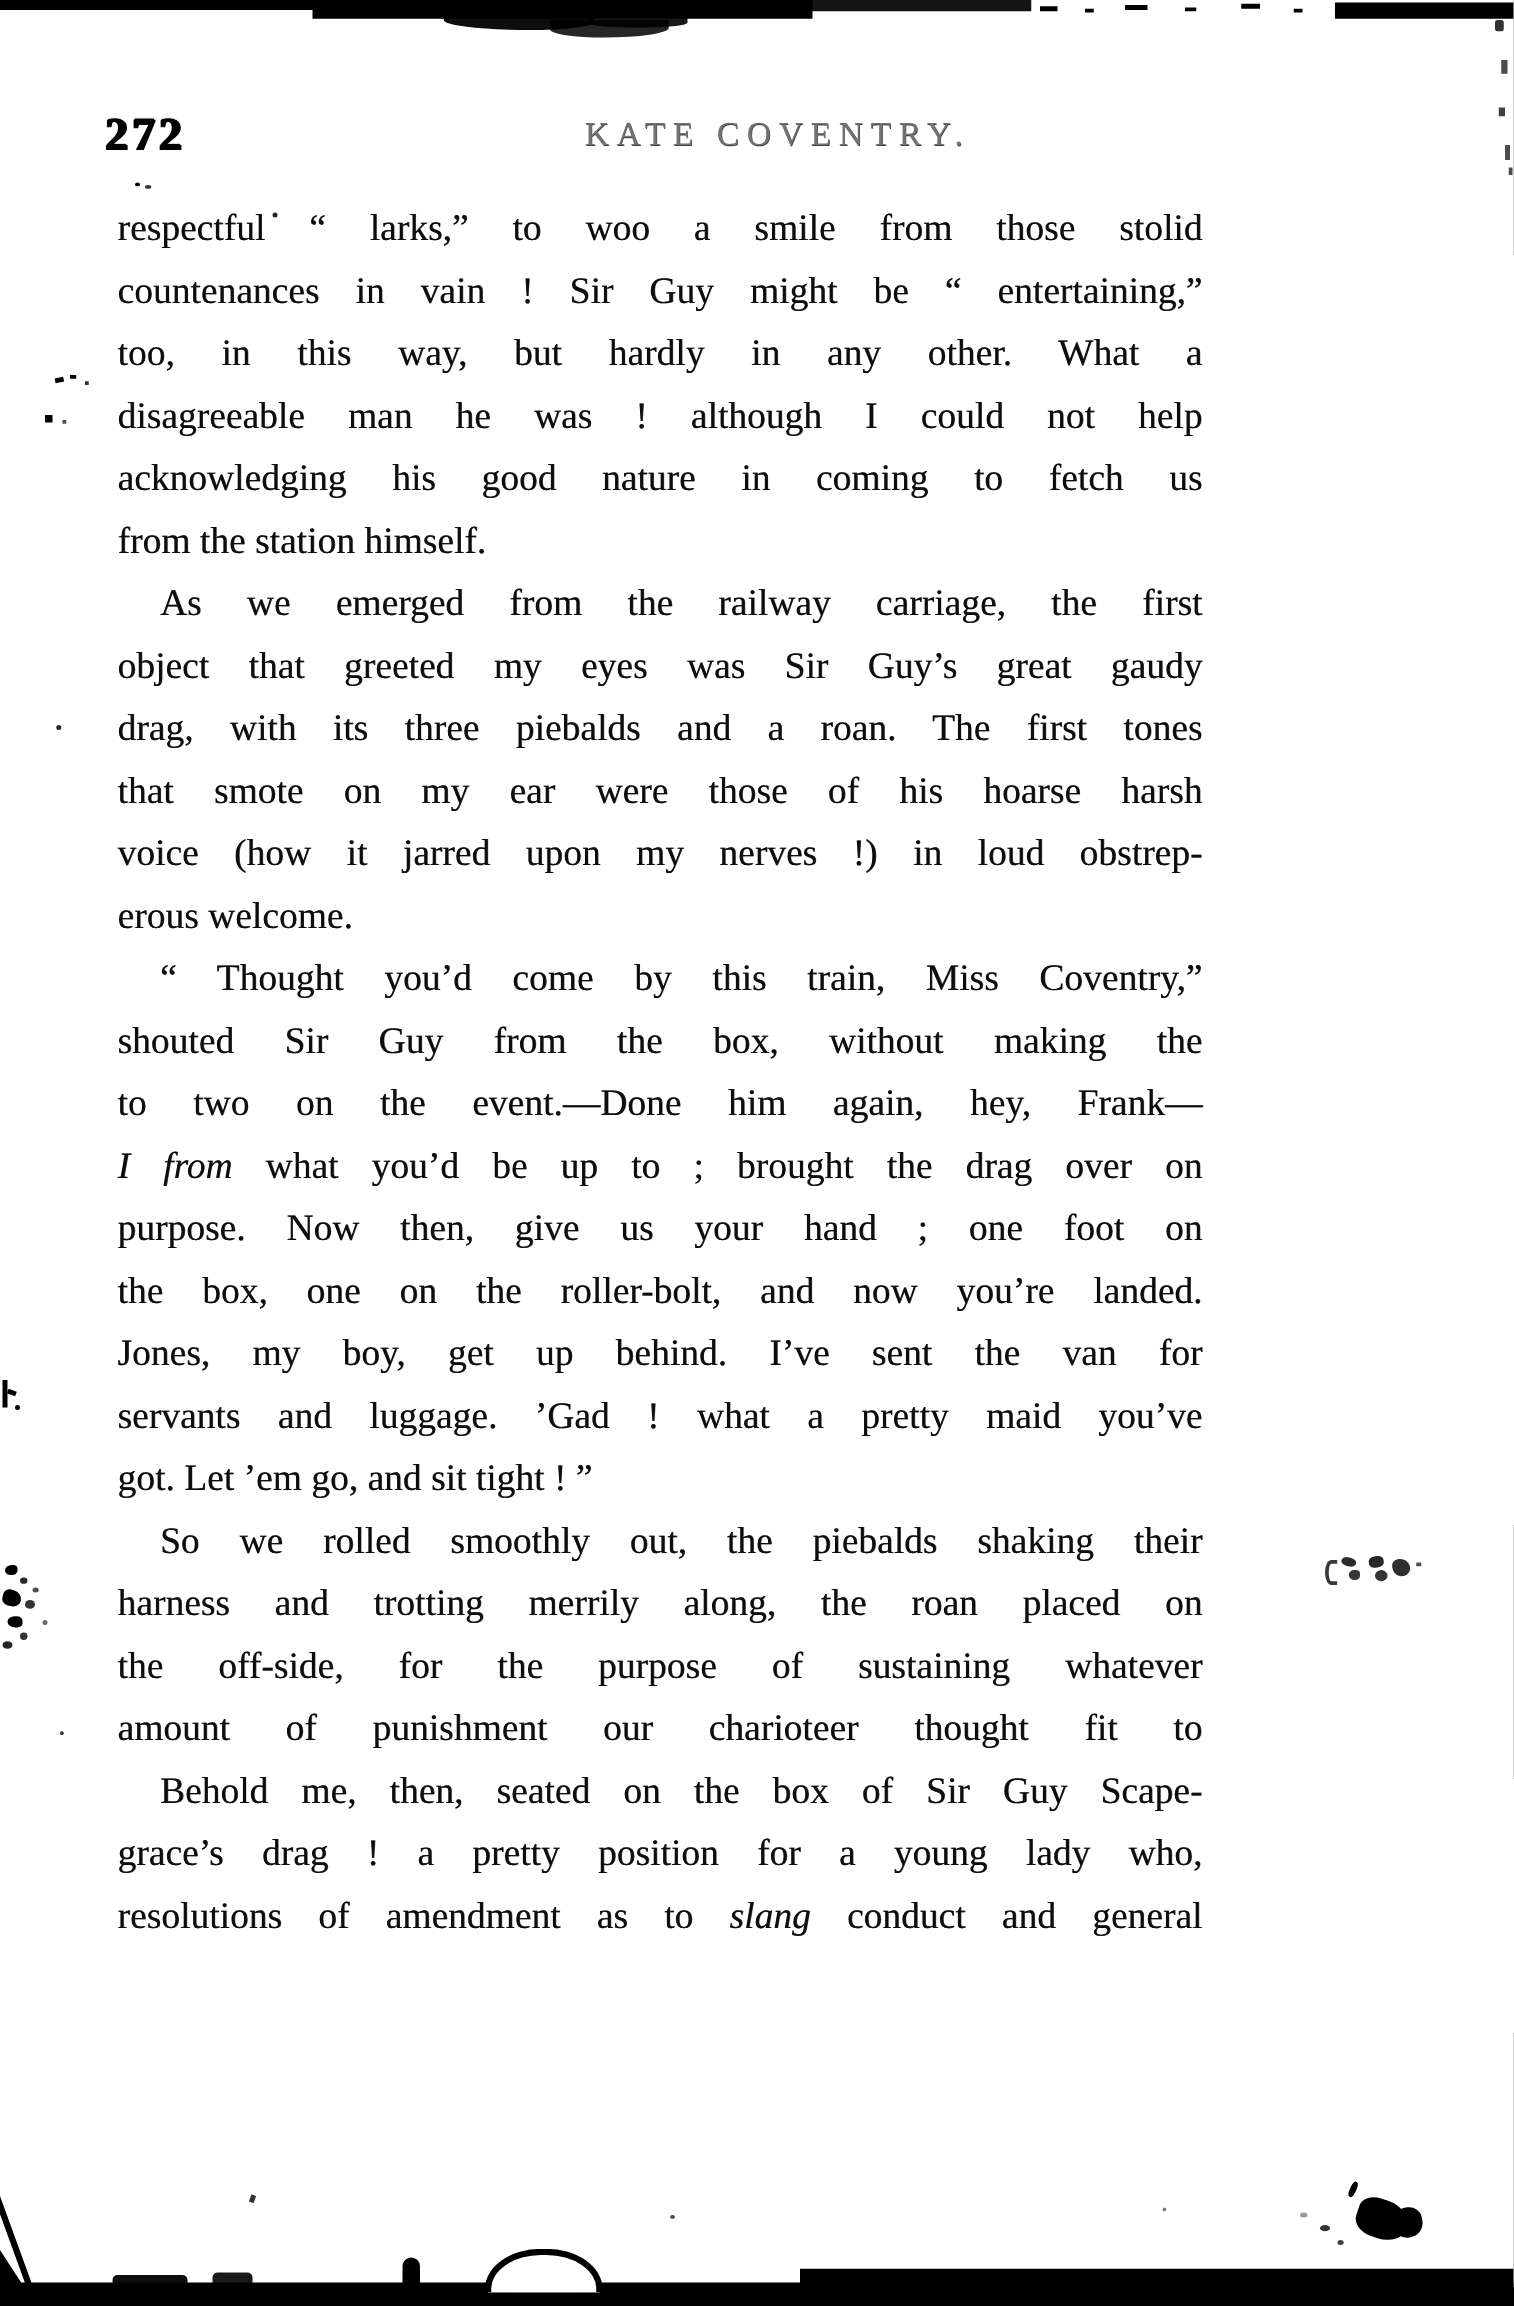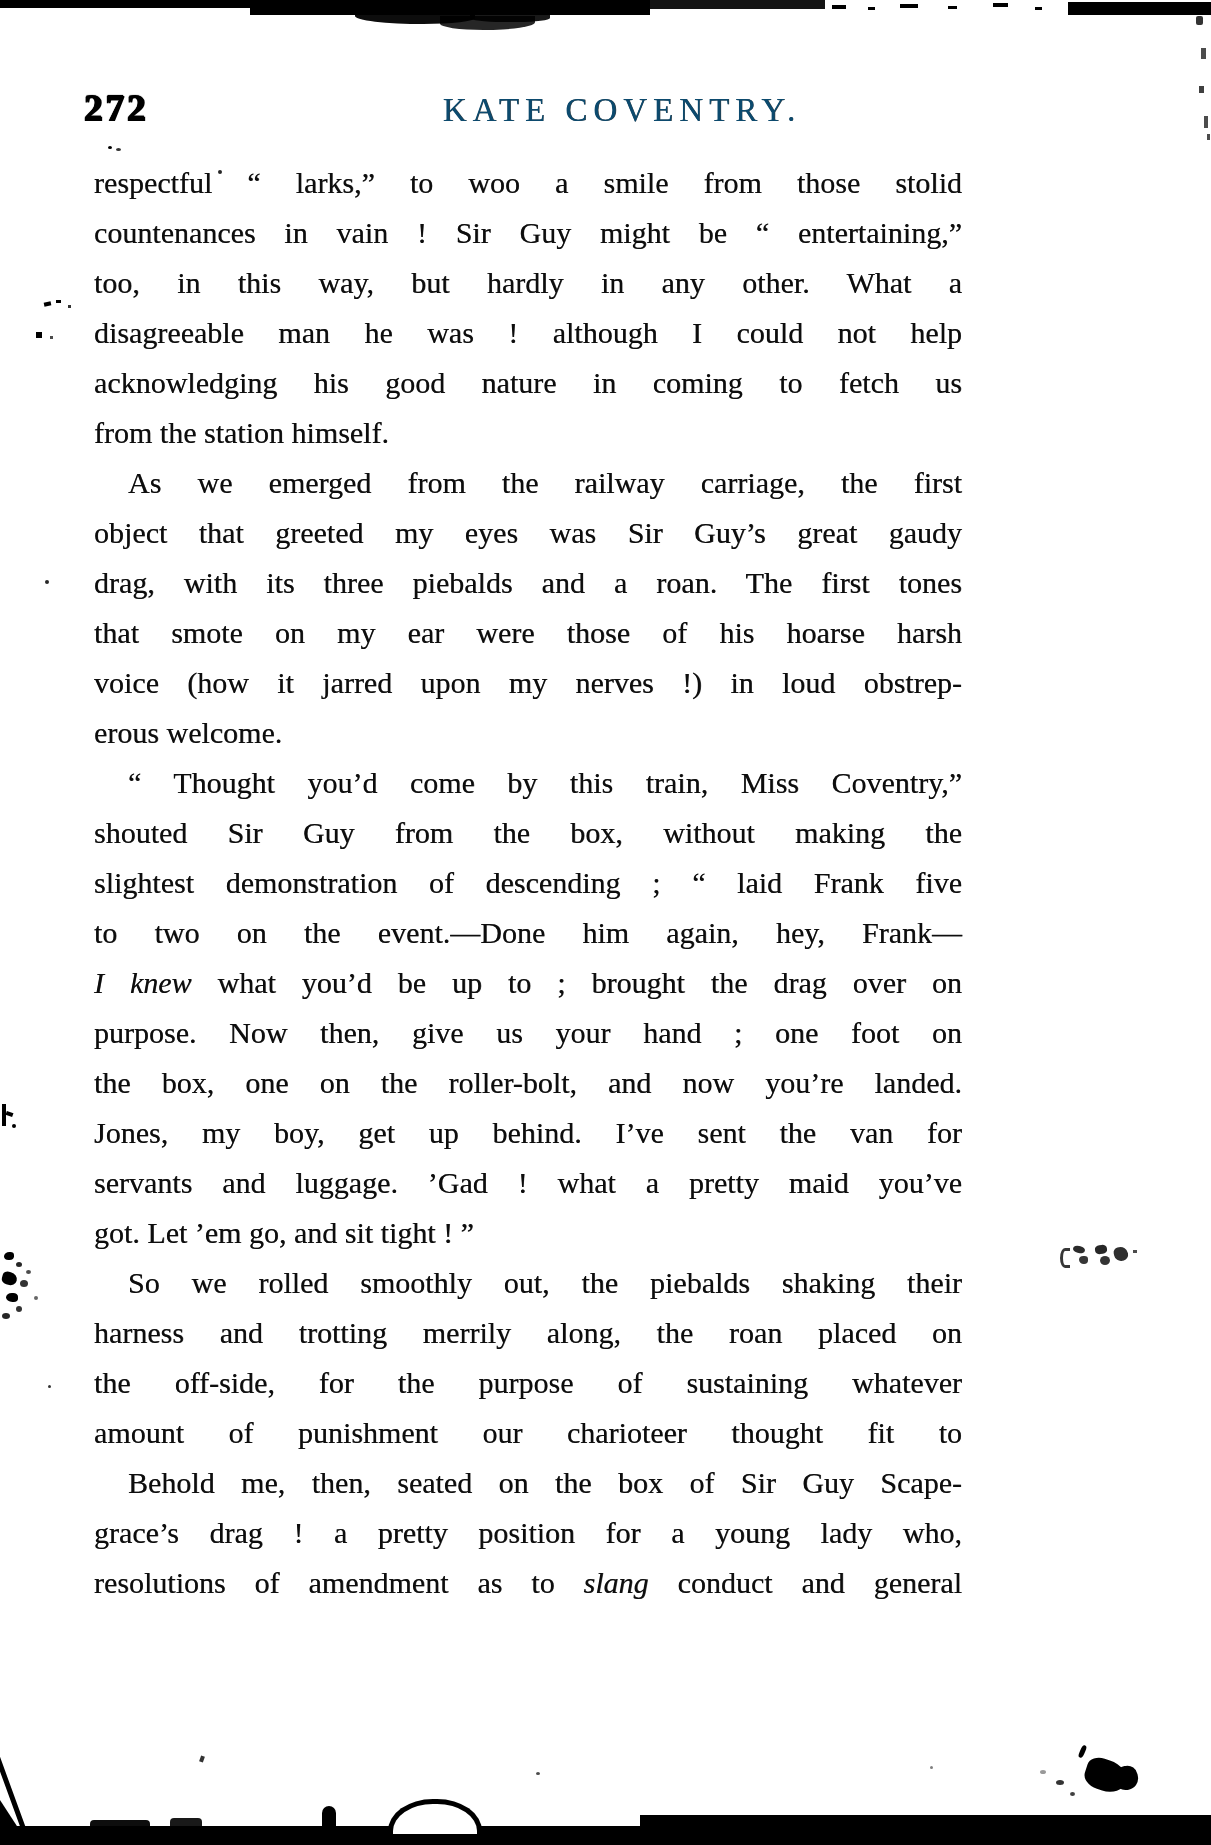--- a/index.html
+++ b/index.html
@@ -8,21 +8,21 @@
     overflow:hidden;font-family:"Liberation Serif", serif;color:#0d0d0d;
     margin:0 auto;
   }
   .pageno{
     position:absolute;left:84px;top:86px;font-size:37px;font-weight:bold;
     letter-spacing:3px;color:#000;
     text-shadow:1.2px 0.8px 0 #000, -0.8px 0.6px 0 #000, 0 0 1px #000;
   }
   .running{
     position:absolute;left:622px;top:92px;transform:translateX(-50%);
-    font-size:33px;letter-spacing:6px;white-space:nowrap;color:#0c4a6e;
+    font-size:27px;letter-spacing:6px;white-space:nowrap;color:#737373;
     text-shadow:0.4px 0.4px 0 rgba(0,0,0,.75);
   }
   .bodytext{
     position:absolute;left:94px;top:158px;width:868px;
     font-size:30px;line-height:50px;
     text-shadow:0.35px 0.35px 0 rgba(0,0,0,.65);
   }
   .line{text-align:justify;text-align-last:justify;height:50px;overflow:visible;}
   .line.end{text-align-last:left;}
   .line.ind{text-indent:34px;}
@@ -43,23 +43,22 @@
       <div class="line"><span>acknowledging his good nature in coming to fetch us</span></div>
       <div class="line end"><span>from the station himself.</span></div>
       <div class="line ind"><span>As we emerged from the railway carriage, the first</span></div>
       <div class="line"><span>object that greeted my eyes was Sir Guy’s great gaudy</span></div>
       <div class="line"><span>drag, with its three piebalds and a roan.  The first tones</span></div>
       <div class="line"><span>that smote on my ear were those of his hoarse harsh</span></div>
       <div class="line"><span>voice (how it jarred upon my nerves !) in loud obstrep-</span></div>
       <div class="line end"><span>erous welcome.</span></div>
       <div class="line ind"><span>“ Thought you’d come by this train, Miss Coventry,”</span></div>
       <div class="line"><span>shouted Sir Guy from the box, without making the</span></div>
-      <div class="line"><span>slightest demonstration of descending ;  “ laid Frank five</span></div>
       <div class="line"><span>to two on the event.—Done him again, hey, Frank—</span></div>
-      <div class="line"><span class="it">I knew</span><span> what you’d be up to ;  brought the drag over on</span></div>
+      <div class="line"><span class="it">I from</span><span> what you’d be up to ;  brought the drag over on</span></div>
       <div class="line"><span>purpose.  Now then, give us your hand ;  one foot on</span></div>
       <div class="line"><span>the box, one on the roller-bolt, and now you’re landed.</span></div>
       <div class="line"><span>Jones, my boy, get up behind.  I’ve sent the van for</span></div>
       <div class="line"><span>servants and luggage.  ’Gad !  what a pretty maid you’ve</span></div>
       <div class="line end"><span>got.  Let ’em go, and sit tight ! ”</span></div>
       <div class="line ind"><span>So we rolled smoothly out, the piebalds shaking their</span></div>
       <div class="line"><span>harness and trotting merrily along, the roan placed on</span></div>
       <div class="line"><span>the off-side, for the purpose of sustaining whatever</span></div>
       <div class="line"><span>amount of punishment our charioteer thought fit to</span></div>
       <div class="line ind"><span>Behold me, then, seated on the box of Sir Guy Scape-</span></div>

